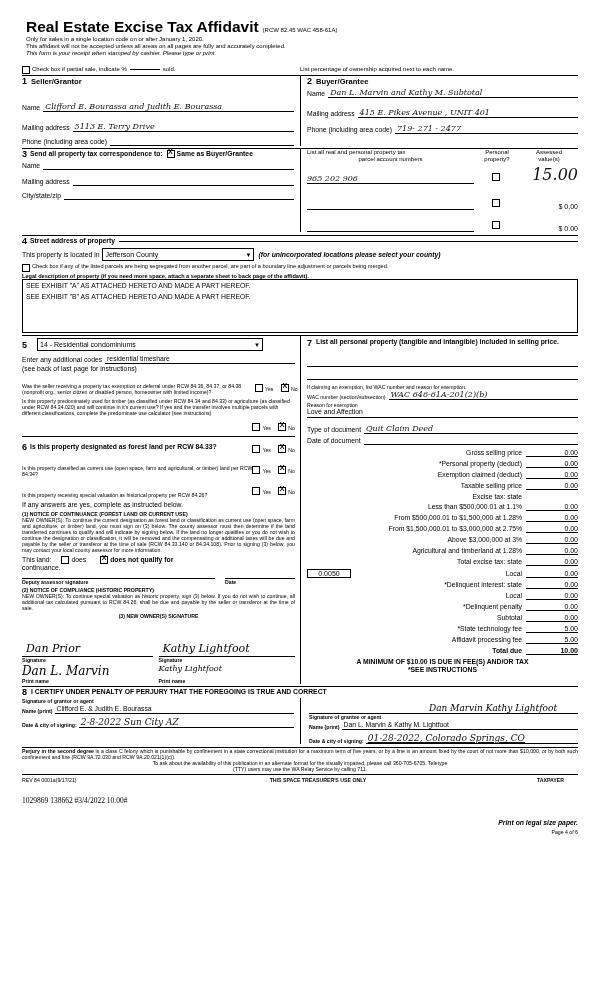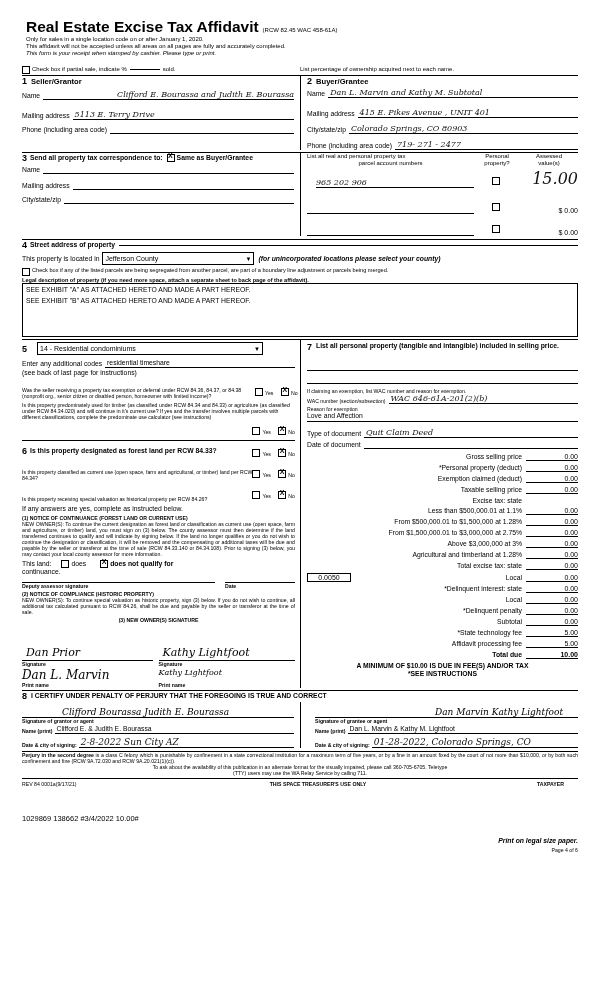--- a/index.html
+++ b/index.html
@@ -55,21 +55,21 @@
     </div>
     <div class="xs">List percentage of ownership acquired next to each name.</div>
   </div>
 
   <div style="display:flex;border-top:1px solid #000;">
     <div style="width:278px;padding-right:6px;box-sizing:border-box;">
       <div style="display:flex;align-items:center;">
         <span class="num">1</span>
         <span class="b m" style="margin-left:4px;">Seller/Grantor</span>
       </div>
-      <div style="display:flex;align-items:flex-end;margin-top:4px;text-align:right;">
+      <div style="display:flex;align-items:flex-end;margin-top:16px;">
         <span class="s">Name</span>
         <span class="fieldline hand" style="font-size:8px;margin-left:3px;padding-left:2px;">Clifford E. Bourassa and Judith E. Bourassa</span>
       </div>
       <div style="height:10px;"></div>
       <div style="display:flex;align-items:flex-end;">
         <span class="s">Mailing address</span>
         <span class="fieldline hand" style="font-size:8px;margin-left:3px;padding-left:2px;">5113 E. Terry Drive</span>
       </div>
       <div style="display:flex;align-items:flex-end;margin-top:6px;">
         <span class="s">Phone (including area code)</span>
@@ -82,24 +82,20 @@
         <span class="b m" style="margin-left:4px;">Buyer/Grantee</span>
       </div>
       <div style="display:flex;align-items:flex-end;margin-top:2px;">
         <span class="s">Name</span>
         <span class="fieldline hand" style="font-size:8px;margin-left:3px;padding-left:2px;">Dan L. Marvin and Kathy M. Subtotal</span>
       </div>
       <div style="height:10px;"></div>
       <div style="display:flex;align-items:flex-end;">
         <span class="s">Mailing address</span>
         <span class="fieldline hand" style="font-size:8px;margin-left:3px;padding-left:2px;">415 E. Pikes Avenue , UNIT 401</span>
-      </div>
-      <div style="display:flex;align-items:flex-end;margin-top:6px;">
-        <span class="s">City/state/zip</span>
-        <span class="fieldline hand" style="font-size:8px;margin-left:3px;padding-left:2px;">Colorado Springs, CO 80903</span>
       </div>
       <div style="display:flex;align-items:flex-end;margin-top:6px;">
         <span class="s">Phone (including area code)</span>
         <span class="fieldline hand" style="font-size:8px;margin-left:3px;padding-left:2px;">719- 271 - 2477</span>
       </div>
     </div>
   </div>
 
   <div style="display:flex;border-top:1px solid #000;margin-top:2px;">
     <div style="width:278px;padding-right:6px;box-sizing:border-box;">
@@ -131,21 +127,21 @@
         <div style="width:46px;text-align:center;">
           <div class="xs">Personal</div>
           <div class="xs">property?</div>
         </div>
         <div style="width:58px;text-align:center;">
           <div class="xs">Assessed</div>
           <div class="xs">value(s)</div>
         </div>
       </div>
       <div style="display:flex;align-items:flex-end;margin-top:2px;">
-        <div class="fieldline hand" style="font-size:8px;margin-left:9px;">965 202 906</div>
+        <div class="fieldline hand" style="font-size:8px;">965 202 906</div>
         <div style="width:46px;text-align:center;"><span class="cb"></span></div>
         <div style="width:58px;text-align:right;" class="hand">15.00</div>
       </div>
       <div style="display:flex;align-items:flex-end;margin-top:8px;">
         <div class="fieldline"></div>
         <div style="width:46px;text-align:center;"><span class="cb"></span></div>
         <div style="width:58px;text-align:right;font-size:7px;">$ 0.00</div>
       </div>
       <div style="display:flex;align-items:flex-end;margin-top:4px;">
         <div class="fieldline"></div>
@@ -395,67 +391,63 @@
     </div>
   </div>
 
   <div style="border-top:1px solid #000;margin-top:2px;position:relative;">
     <div style="display:flex;align-items:center;">
       <span class="num">8</span>
       <span class="s b" style="margin-left:4px;">I CERTIFY UNDER PENALTY OF PERJURY THAT THE FOREGOING IS TRUE AND CORRECT</span>
     </div>
     <div style="display:flex;margin-top:1px;">
       <div style="width:278px;padding-right:6px;box-sizing:border-box;">
-        <div style="position:relative;height:16px;">
-          <div class="sig" style="position:absolute;bottom:1px;left:40px;font-size:9px;white-space:nowrap;">Clifford Bourassa  Judith E. Bourassa</div>
-          <div style="border-bottom:1px solid #000;position:absolute;bottom:0;left:0;right:0;"></div>
-        </div>
         <div class="tiny b">Signature of grantor or agent</div>
         <div style="display:flex;align-items:flex-end;margin-top:1px;">
           <span class="tiny b">Name (print)</span>
           <span class="fieldline s" style="margin-left:2px;padding-left:2px;">Clifford E. &amp; Judith E. Bourassa</span>
         </div>
         <div style="display:flex;align-items:flex-end;margin-top:3px;">
           <span class="tiny b">Date &amp; city of signing:</span>
           <span class="fieldline hand" style="margin-left:2px;font-size:9px;padding-left:2px;">2-8-2022  Sun City AZ</span>
         </div>
       </div>
-      <div style="width:278px;border-left:1px solid #000;padding-left:14px;box-sizing:border-box;">
+      <div style="width:278px;border-left:1px solid #000;padding-left:8px;box-sizing:border-box;">
         <div style="position:relative;height:16px;">
           <div class="sig" style="position:absolute;bottom:1px;left:120px;font-size:9px;white-space:nowrap;">Dan Marvin   Kathy Lightfoot</div>
           <div style="border-bottom:1px solid #000;position:absolute;bottom:0;left:0;right:0;"></div>
         </div>
         <div class="tiny b">Signature of grantee or agent</div>
         <div style="display:flex;align-items:flex-end;margin-top:1px;">
           <span class="tiny b">Name (print)</span>
           <span class="fieldline s" style="margin-left:2px;padding-left:2px;">Dan L. Marvin &amp; Kathy M. Lightfoot</span>
         </div>
         <div style="display:flex;align-items:flex-end;margin-top:3px;">
           <span class="tiny b">Date &amp; city of signing:</span>
-          <span class="fieldline hand" style="margin-left:2px;font-size:9px;padding-left:2px;">01-28-2022, Colorado Springs, CO</span>
+          <span class="fieldline hand" style="margin-left:2px;font-size:9px;padding-left:2px;text-decoration:underline;">01-28-2022, Colorado Springs, CO</span>
         </div>
       </div>
     </div>
   </div>
 
   <div style="border-top:1px solid #000;margin-top:3px;">
     <div class="tiny" style="text-align:justify;">
       <span class="b">Perjury in the second degree</span>
       <span>is a class C felony which is punishable by confinement in a state correctional institution for a maximum term of five years, or by a fine in an amount fixed by the court of not more than $10,000, or by both such confinement and fine (RCW 9A.72.030 and RCW 9A.20.021(1)(c)).</span>
     </div>
     <div class="tiny" style="text-align:center;">To ask about the availability of this publication in an alternate format for the visually impaired, please call 360-705-6705. Teletype</div>
     <div class="tiny" style="text-align:center;">(TTY) users may use the WA Relay Service by calling 711.</div>
     <div style="display:flex;border-top:1px solid #000;margin-top:2px;padding-top:2px;">
       <div class="tiny" style="width:170px;">REV 84 0001a(9/17/21)</div>
       <div class="tiny b" style="flex:1;text-align:center;">THIS SPACE TREASURER'S USE ONLY</div>
       <div class="tiny b" style="width:120px;text-align:right;padding-right:14px;">TAXPAYER</div>
     </div>
   </div>
 
-  <div class="s" style="margin-top:28px;font-family:Liberation Sans, sans-serif;font-size:7.5px;">1029869 138662 #3/4/2022 10.00#</div>
+  <div class="s" style="margin-top:14px;font-family:Liberation Serif, serif;font-size:7.5px;">1029869 138662 #3/4/2022 10.00#</div>
 
   <div style="margin-top:14px;text-align:right;">
     <div class="s b" style="font-style:italic;">Print on legal size paper.</div>
     <div class="tiny" style="margin-top:2px;">Page 4 of 6</div>
   </div>
 
  </div>
 </div>
 
 </body></html>

